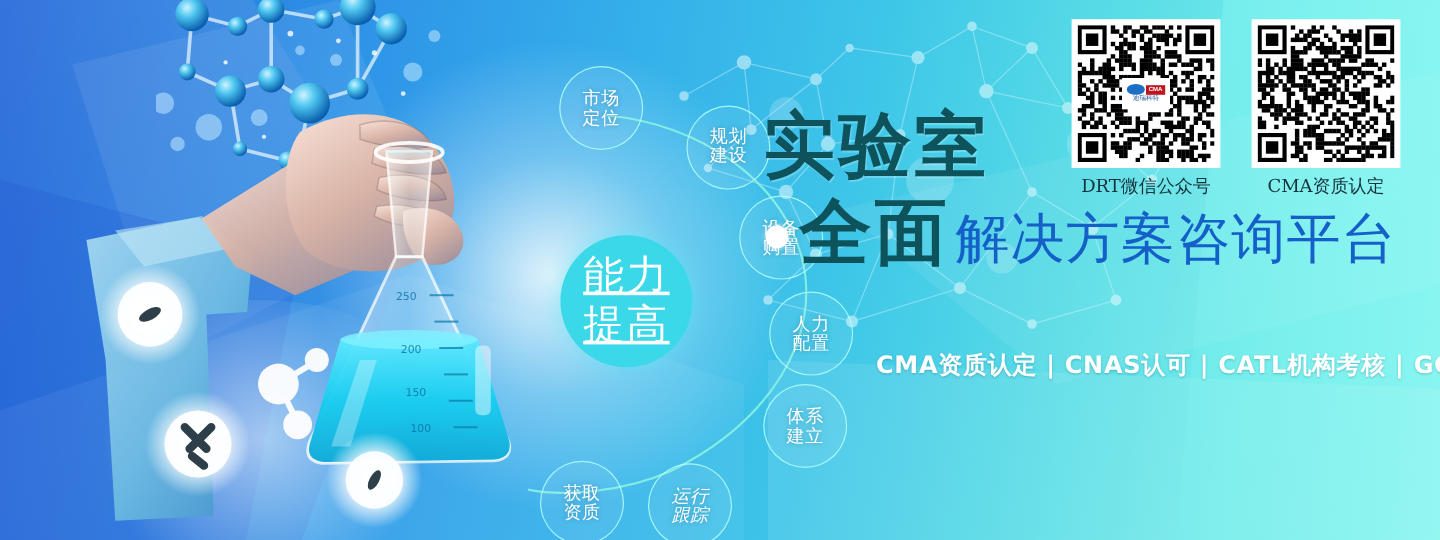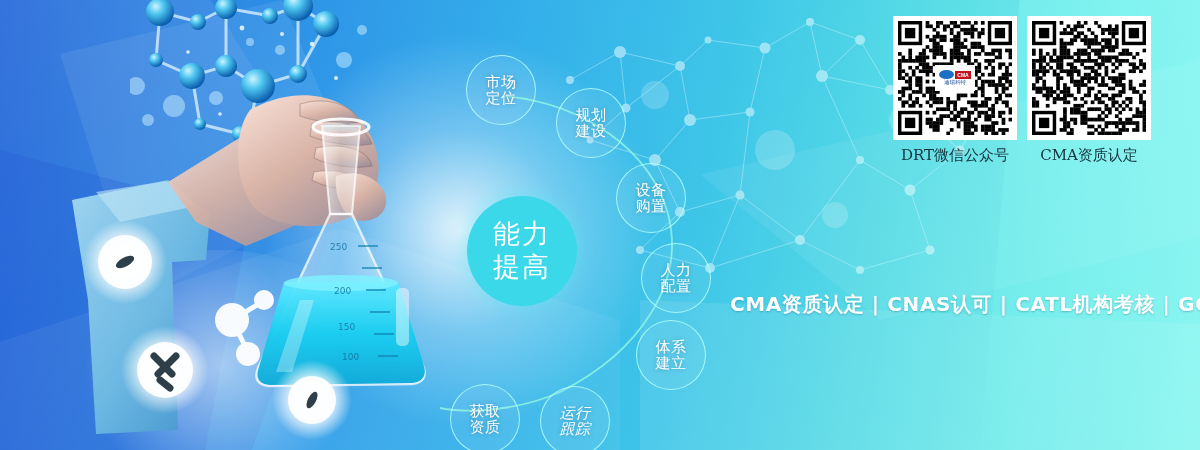--- a/index.html
+++ b/index.html
@@ -79,25 +79,26 @@
   }
   .bubble.outline {
     border: 1.5px solid rgba(180,255,248,.85);
     background: rgba(255,255,255,.07);
     font-size: 15px;
     text-shadow: 0 0 4px rgba(0,60,90,.35);
   }
   .bubble.filled {
     background: #3ad8e8;
     border: none;
-    font-size: 27px;
+    font-size: 34px;
     font-weight: 500;
     box-shadow: 0 0 22px rgba(90,235,245,.55);
     letter-spacing: 2px;
     line-height: 1.22;
+    text-decoration: underline;
   }
 
   
   .title-block { position:absolute; left:636px; top:92px; width:560px; }
 
   .line1 {
     font-family: "DejaVu Sans", "Liberation Sans", sans-serif;
     font-size: 60px; font-weight: bold;
     color: #0e525c;
     letter-spacing: 3px;
@@ -125,21 +126,21 @@
 
   .tagline {
     position: absolute; left: 730px; top: 291px;
     font-family: "DejaVu Sans", "Liberation Sans", sans-serif;
     font-size: 20px; font-weight: bold;
     color: #ffffff; letter-spacing: .6px; white-space: nowrap;
     text-shadow: 0 1px 2px rgba(0,80,110,.30);
   }
 
   
-  .qr-wrap { position: absolute; top: 16px; left: 893px; display: flex; gap: 10px; }
+  .qr-wrap { position: absolute; top: 16px; left: 893px; display: flex; gap: 26px; }
   .qr-item { display:flex; flex-direction:column; align-items:center; }
   .qr-box {
     width: 124px; height: 124px;
     background: #ffffff; position: relative;
     padding: 5px;
   }
   .qr-canvas { width: 114px; height: 114px; display:block; }
   .qr-logo {
     position:absolute; left:50%; top:50%; transform:translate(-50%,-50%);
     width: 40px; height: 26px; background:#fff;
@@ -387,21 +388,21 @@
 
   <svg style="position:absolute;top:0;left:0;width:1200px;height:450px;pointer-events:none;">
     <path d="M505 96 C585 104, 650 150, 668 214 C686 282, 640 352, 560 392 C520 410, 470 414, 440 408" fill="none" stroke="#8df4e2" stroke-width="1.8" opacity=".85"></path>
   </svg>
 
   <div id="bubbles">
       <div class="bubble outline" style="left: 466px; top: 55px; width: 70px; height: 70px;">
         <span>市场</span>
         <span>定位</span>
       </div>
-      <div class="bubble outline" style="left: 556px; top: 88px; width: 70px; height: 70px;">
+      <div class="bubble outline" style="left: 572px; top: 88px; width: 70px; height: 70px; font-family: Liberation Mono, monospace;">
         <span>规划</span>
         <span>建设</span>
       </div>
       <div class="bubble outline" style="left: 616px; top: 163px; width: 70px; height: 70px;">
         <span>设备</span>
         <span>购置</span>
       </div>
       <div class="bubble outline" style="left: 641px; top: 243px; width: 70px; height: 70px;">
         <span>人力</span>
         <span>配置</span>
@@ -417,20 +418,28 @@
       <div class="bubble outline" style="left: 450px; top: 384px; width: 70px; height: 70px;">
         <span>获取</span>
         <span>资质</span>
       </div>
       <div class="bubble filled" style="left: 467px; top: 196px; width: 110px; height: 110px;">
         <span>能力</span>
         <span>提高</span>
       </div>
     </div>
 
+  <div class="title-block">
+    <div class="line1">实验室</div>
+    <div class="line2">
+      <span class="bullet-dot"></span>
+      <span class="line2-a">全面</span>
+      <span class="line2-b">解决方案咨询平台</span>
+    </div>
+  </div>
 
   <div class="tagline">CMA资质认定 | CNAS认可 | CATL机构考核 | GCP认证 | 6S管理</div>
 
   <div class="qr-wrap" id="qr-wrap">
       <div class="qr-item">
         <div class="qr-box">
           <svg class="qr-canvas" viewBox="0 0 114 114">
             <g fill="#000">
               <rect x="27.64" y="0.00" width="3.70" height="3.70"></rect>
               <rect x="38.00" y="0.00" width="3.70" height="3.70"></rect>

